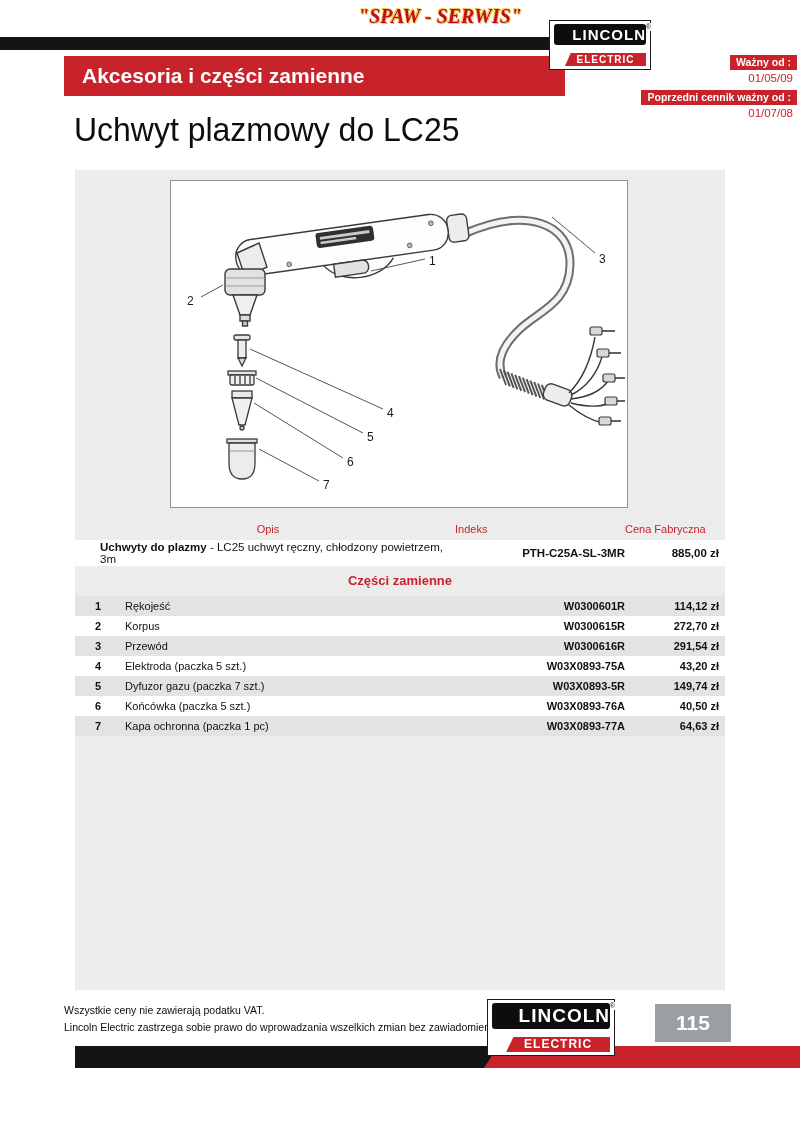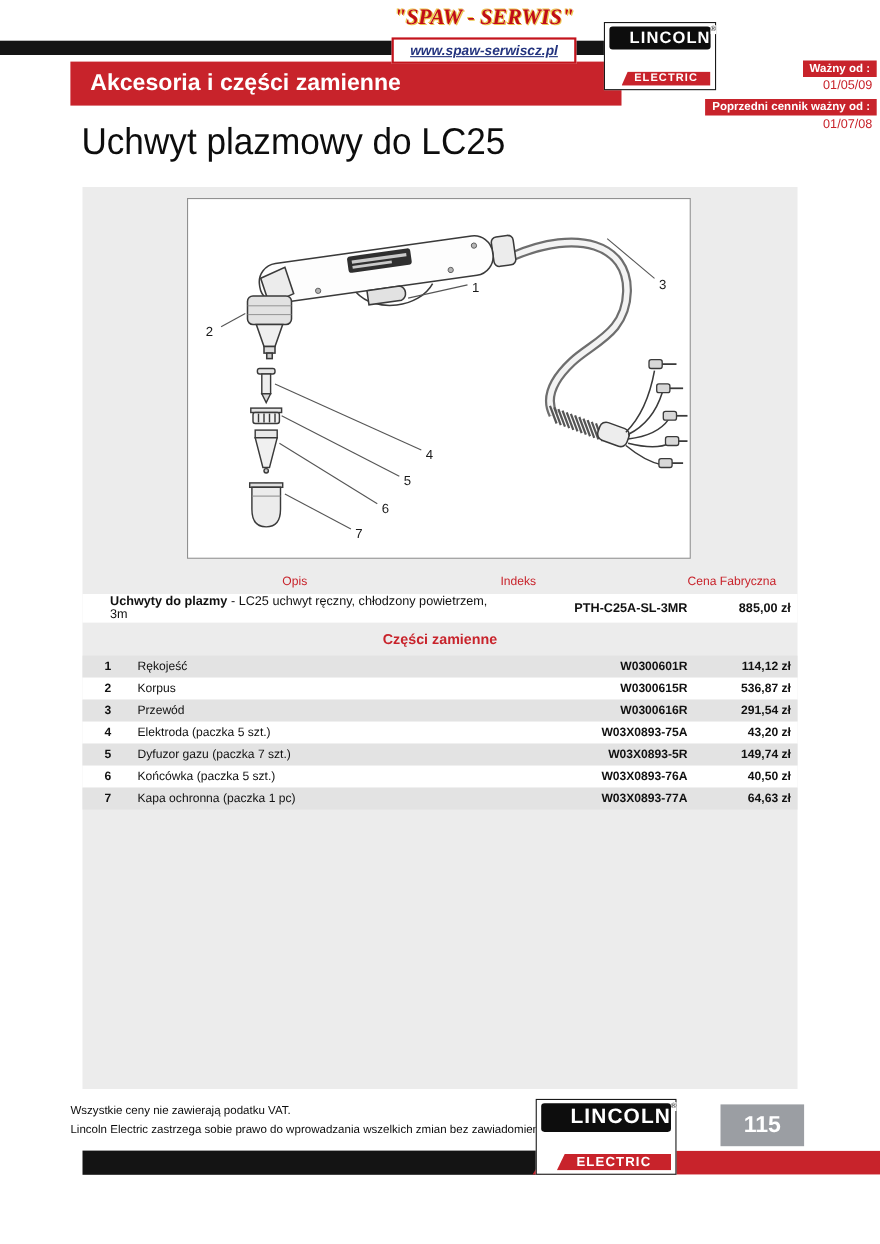--- a/index.html
+++ b/index.html
@@ -21,21 +21,21 @@
     font-family:"Liberation Serif",serif;font-style:italic;font-weight:bold;font-size:20px;
     color:#c00d19;text-shadow:1px 1px 0 #eec84f,-1px -1px 0 #eec84f;white-space:nowrap}
   .url-box{position:absolute;left:356px;top:34px;width:168px;height:24px;background:#fff;
     border:2px solid #c3131c;text-align:center;z-index:3}
   .url-box span{font-style:italic;font-weight:bold;font-size:12.5px;color:#23337e;
     text-decoration:underline;line-height:20px}
 
   .lincoln{position:absolute;background:#fff;border:1.5px solid #1a1a1a;padding:3px 4px;z-index:2}
   .ln-box{background:#0d0d0d;color:#fff;font-weight:bold;text-align:right;letter-spacing:1px;border-radius:3px}
   .ln-strip{background:var(--red);color:#fff;font-weight:bold;text-align:center;letter-spacing:1px;
-    margin-top:20px;width:88%;margin-left:12%;clip-path:polygon(7% 0,100% 0,100% 100%,0 100%)}
+    margin-top:8px;width:88%;margin-left:12%;clip-path:polygon(7% 0,100% 0,100% 100%,0 100%)}
   .ln-reg{position:absolute;top:2px;right:-1px;font-size:7px;color:#1a1a1a;background:#fff;line-height:8px}
   .lincoln-top{left:549px;top:20px;width:102px}
   .lincoln-top .ln-box{font-size:15px;line-height:21px}
   .lincoln-top .ln-strip{font-size:10px;line-height:13px}
   .lincoln-bottom{left:487px;top:999px;width:128px}
   .lincoln-bottom .ln-box{font-size:19px;line-height:26px}
   .lincoln-bottom .ln-strip{font-size:12px;line-height:15px}
 
   .validity{position:absolute;right:3px;top:52px;width:190px;text-align:right;z-index:2}
   .v-label{display:inline-block;background:var(--red);color:#fff;font-weight:bold;font-size:10.5px;
@@ -80,23 +80,20 @@
 </style>
 </head>
 <body>
 
 <div class="page">
 
   <div class="top-black-bar"></div>
 
   <div class="spaw-logo">"SPAW - SERWIS"</div>
 
-  <div class="url-box">
-    <span>www.spaw-serwiscz.pl</span>
-  </div>
 
   <div class="red-banner">
     <span>Akcesoria i części zamienne</span>
   </div>
 
   <div class="lincoln lincoln-top">
     <div class="ln-box"><span>LINCOLN</span></div>
     <span class="ln-reg">®</span>
     <div class="ln-strip"><span>ELECTRIC</span></div>
   </div>
@@ -253,21 +250,21 @@
         <div class="t-row">
           <div class="cell-no">1</div>
           <div class="cell-name">Rękojeść</div>
           <div class="cell-indeks">W0300601R</div>
           <div class="cell-cena">114,12 zł</div>
         </div>
         <div class="t-row">
           <div class="cell-no">2</div>
           <div class="cell-name">Korpus</div>
           <div class="cell-indeks">W0300615R</div>
-          <div class="cell-cena">536,87 zł</div>
+          <div class="cell-cena">272,70 zł</div>
         </div>
         <div class="t-row">
           <div class="cell-no">3</div>
           <div class="cell-name">Przewód</div>
           <div class="cell-indeks">W0300616R</div>
           <div class="cell-cena">291,54 zł</div>
         </div>
         <div class="t-row">
           <div class="cell-no">4</div>
           <div class="cell-name">Elektroda (paczka 5 szt.)</div>

